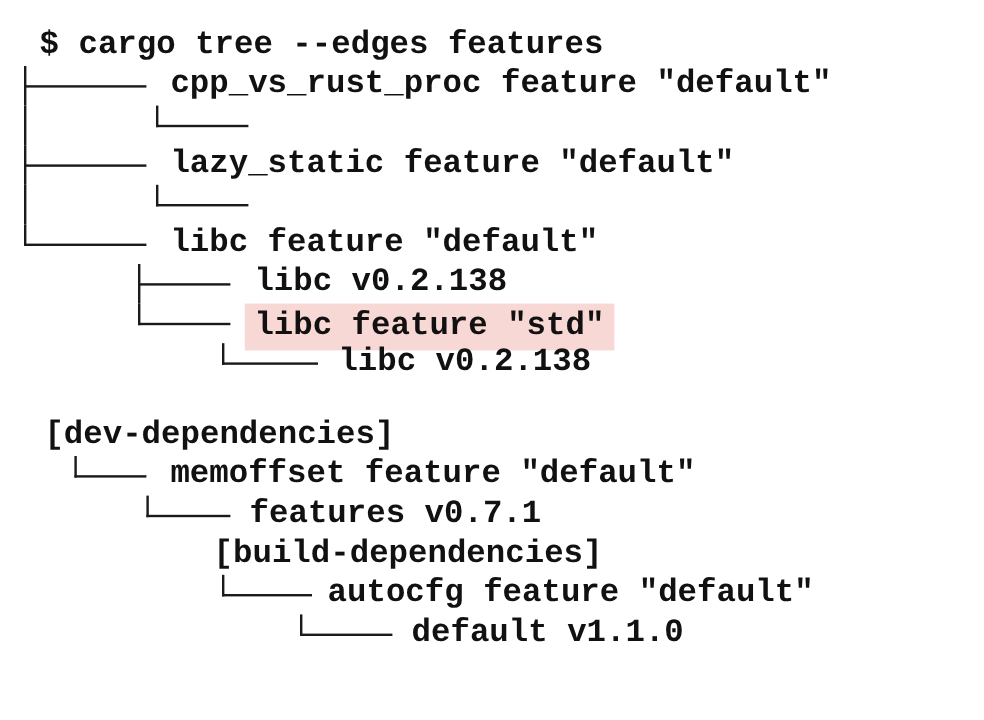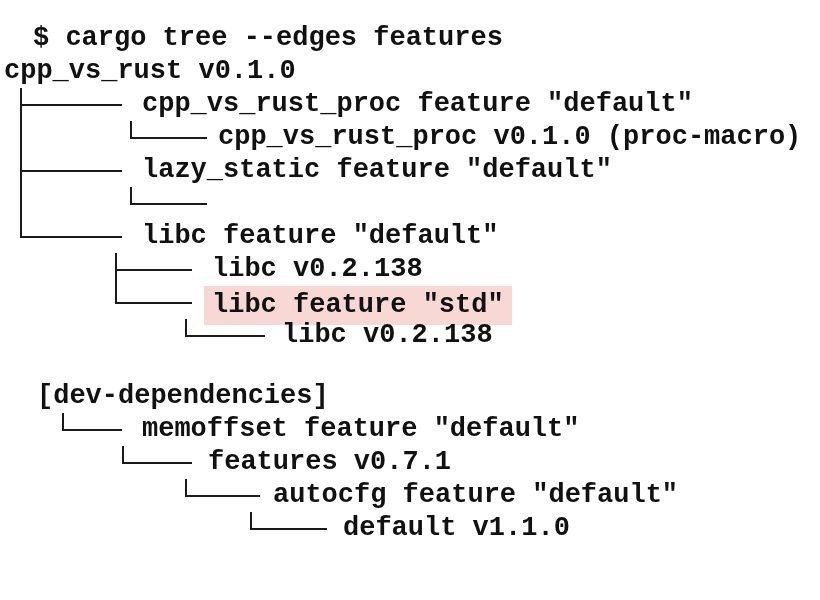--- a/index.html
+++ b/index.html
@@ -66,35 +66,31 @@
 </style>
 </head>
 <body>
 
 <div class="terminal">
 
   <div class="row">
     <span class="txt" style="left:33px">$ cargo tree --edges features</span>
   </div>
 
-  <div class="row">
-    <span class="txt" style="left:4px">cpp_vs_rust v0.1.0</span>
-  </div>
 
   <div class="row">
     <span class="vb" style="left:20px"></span>
     <span class="arm" style="left:20px;width:102px"></span>
     <span class="txt" style="left:142px">cpp_vs_rust_proc feature "default"</span>
   </div>
 
   <div class="row">
     <span class="vb" style="left:20px"></span>
     <span class="ev" style="left:130px"></span>
     <span class="arm" style="left:130px;width:77px"></span>
-    <span class="txt" style="left:218px">cpp_vs_rust_proc v0.1.0 (proc-macro)</span>
   </div>
 
   <div class="row">
     <span class="vb" style="left:20px"></span>
     <span class="arm" style="left:20px;width:102px"></span>
     <span class="txt" style="left:142px">lazy_static feature "default"</span>
   </div>
 
   <div class="row">
     <span class="vb" style="left:20px"></span>
@@ -137,20 +133,23 @@
     <span class="arm" style="left:62px;width:60px"></span>
     <span class="txt" style="left:142px">memoffset feature "default"</span>
   </div>
 
   <div class="row">
     <span class="ev" style="left:122px"></span>
     <span class="arm" style="left:122px;width:70px"></span>
     <span class="txt" style="left:208px">features v0.7.1</span>
   </div>
 
+  <div class="row">
+    <span class="txt" style="left:178px">[build-dependencies]</span>
+  </div>
 
   <div class="row">
     <span class="ev" style="left:185px"></span>
     <span class="arm" style="left:185px;width:75px"></span>
     <span class="txt" style="left:273px">autocfg feature "default"</span>
   </div>
 
   <div class="row">
     <span class="ev" style="left:250px"></span>
     <span class="arm" style="left:250px;width:77px"></span>

